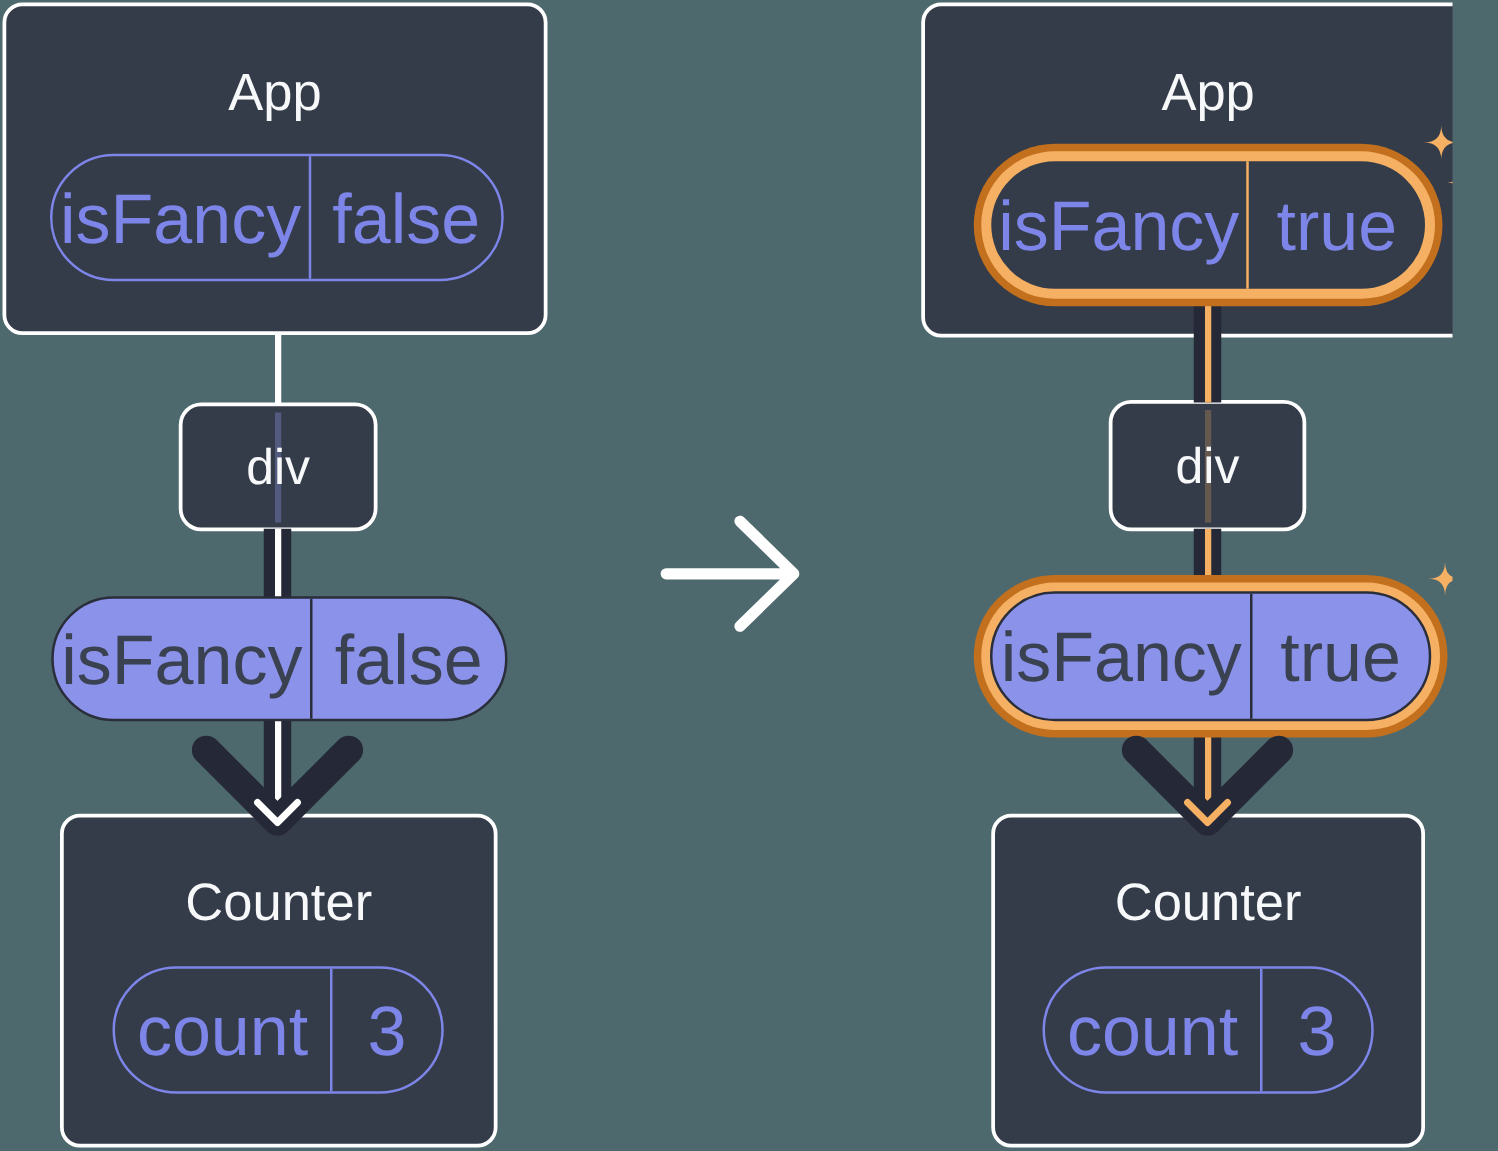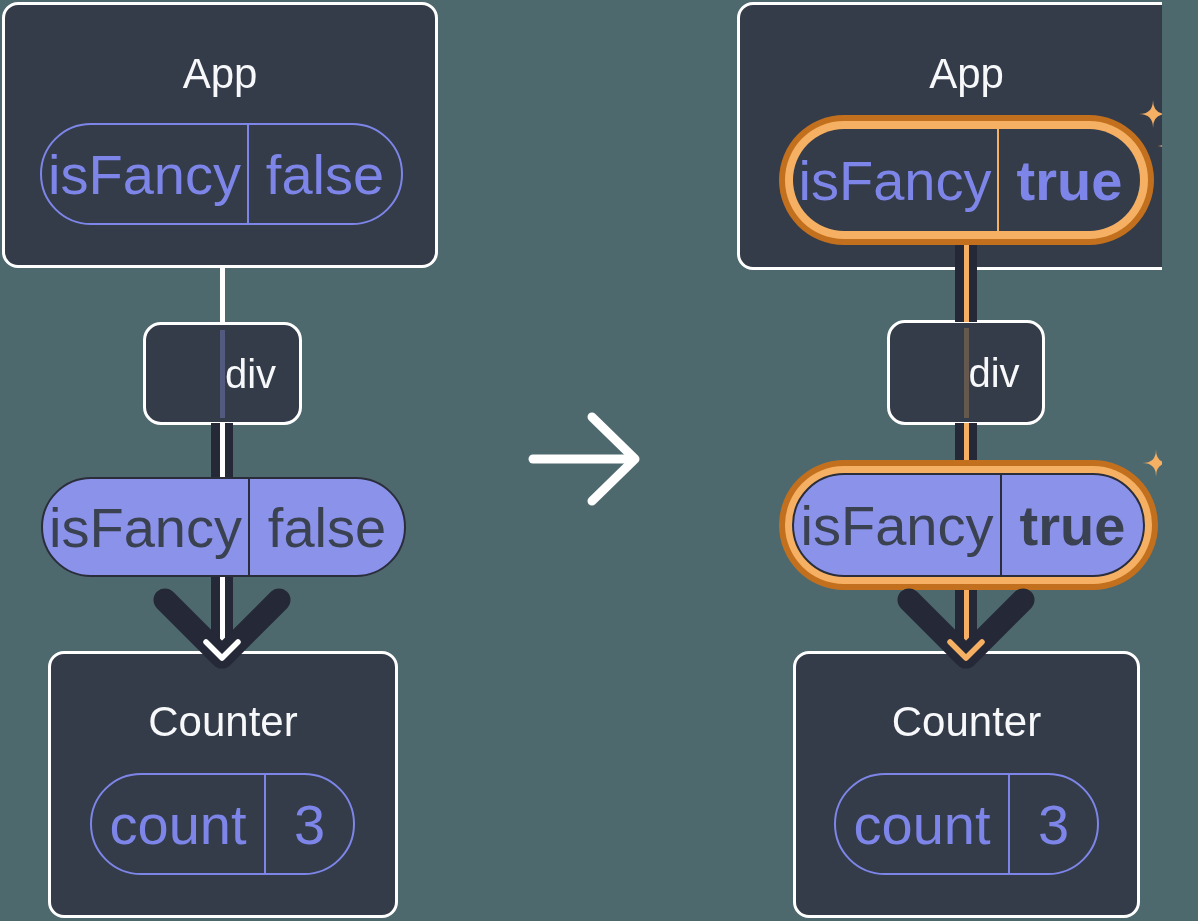--- a/index.html
+++ b/index.html
@@ -13,40 +13,40 @@
   .cbox{
     position:absolute;background:#343B49;border:3px solid #FFFFFF;
     border-radius:16px;box-sizing:border-box;
   }
   .cbox.small{border-radius:18px;}
   
   .title{
     position:absolute;text-align:center;color:#F7F8FA;
     font-size:42px;font-weight:500;line-height:48px;
   }
-  .title.small{font-size:40px;margin-left:28px;}
+  .title.small{font-size:40px;}
   
   .pill{
     position:absolute;display:flex;align-items:stretch;
     border-radius:999px;box-sizing:border-box;font-size:56px;
   }
   .pill .cell{flex:1;display:flex;align-items:center;justify-content:center;}
   .pill .cell.key{flex:none;}
   .pill .divider{width:2px;align-self:stretch;}
   .pill.outline{border:2.5px solid #7D86E8;color:#7D86E8;}
   .pill.outline .divider{background:#7D86E8;}
   .pill.filled{background:#8B92EA;border:2px solid #2A2E3B;color:#3A4150;}
   .pill.filled .divider{background:#2A2E3B;}
   .pill.orange-outline{
     background:#343B49;color:#7D86E8;
     box-shadow:0 0 0 8px #F5B063, 0 0 0 14px #C2701D;
   }
   .pill.orange-outline .divider{background:#F5B063;}
   .pill.ring{box-shadow:0 0 0 7px #F5B063, 0 0 0 13px #C2701D;}
-  .strong{font-weight:700;}
+  .strong{font-weight:400;}
   
   .seg{position:absolute;}
   .seg.dark{background:#252836;width:22px;}
   .seg.white{background:#FFFFFF;width:5px;}
   .seg.orange{background:#F5B063;width:5px;}
   .seg.faint-purple{background:rgba(148,156,238,0.33);width:5px;}
   .seg.faint-orange{background:rgba(245,176,99,0.25);width:5px;}
   #fx{position:absolute;left:0;top:0;pointer-events:none;}
 </style>
 </head>

